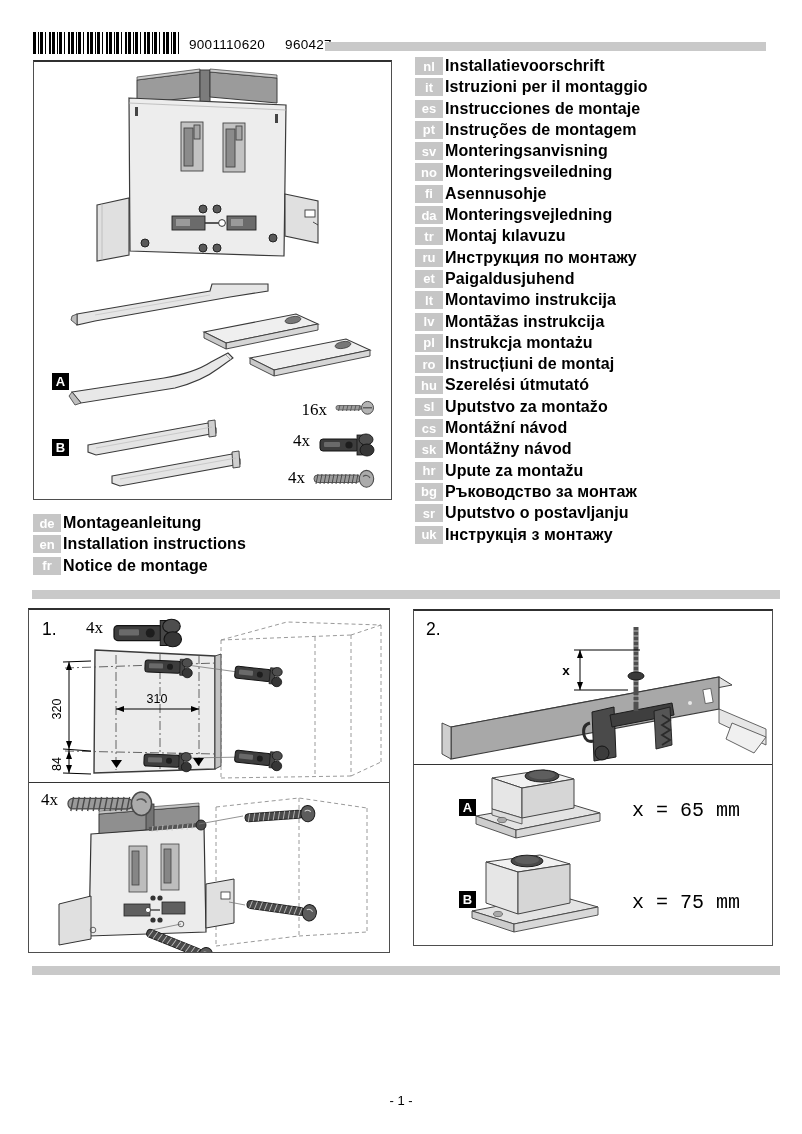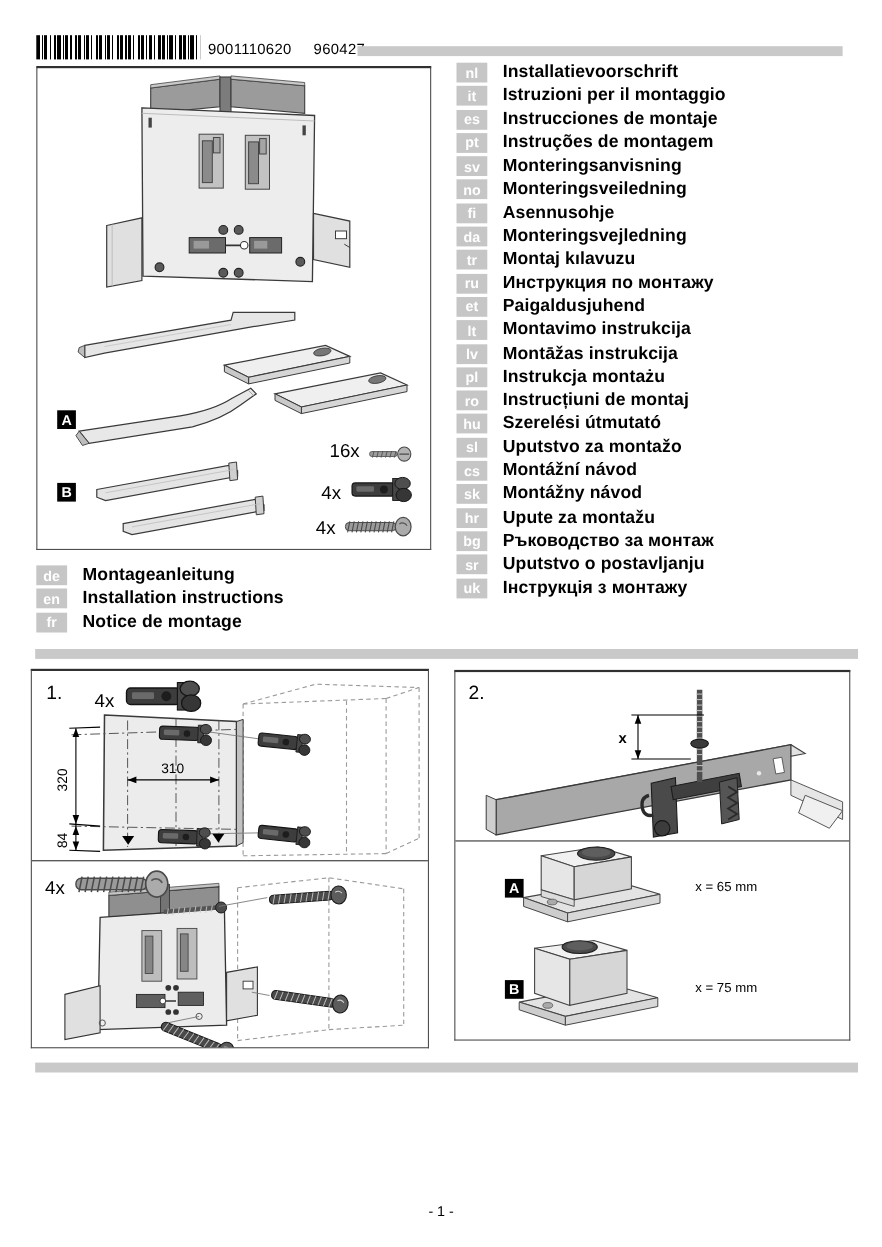--- a/index.html
+++ b/index.html
@@ -19,37 +19,37 @@
     background:repeating-linear-gradient(90deg,
       #000 0 3px, #fff 3px 5px, #000 5px 6px, #fff 6px 7px,
       #000 7px 10px, #fff 10px 12px, #000 12px 13px, #fff 13px 16px,
       #000 16px 18px, #fff 18px 19px);
   }
   .barcode-text { font-size:13.5px; letter-spacing:0.3px; white-space:nowrap; }
   .barcode-text span { margin-right:20px; }
 
   .box { border:1.3px solid #4e4e4e; border-top:2.4px solid #303030; background:#fff; }
 
-  .lang-row { display:flex; align-items:center; gap:14px; margin-bottom:3.3px; height:18px; }
+  .lang-row { display:flex; align-items:center; gap:2px; margin-bottom:3.3px; height:18px; }
   .code-badge {
     width:28px; height:18px; flex:0 0 28px; background:#c6c6c6; color:#fff;
     font-weight:bold; font-size:13px; display:flex; align-items:center; justify-content:center;
   }
   .lang-label { font-weight:bold; font-size:16px; white-space:nowrap; letter-spacing:0.1px; }
 
   .ab-badge {
     background:#000; color:#fff; font-weight:bold; font-size:13px;
     width:17px; height:17px; display:flex; align-items:center; justify-content:center;
   }
 
-  .qty-row { display:flex; align-items:flex-end; gap:8px; }
+  .qty-row { display:flex; align-items:flex-start; gap:8px;font-family:Liberation Serif, serif; }
   .qty-label { font-size:17px; white-space:nowrap; }
 
   .step-no { font-size:17.5px; }
-  .value-label { font-size:12px; white-space:nowrap; }
+  .value-label { font-size:20px; white-space:nowrap;font-family:Liberation Mono, monospace; }
 
   .divider-h { position:absolute; left:0; right:0; height:0; border-top:1.4px solid #333; }
 
   .footer { width:100%; text-align:center; font-size:13px; }
 </style>
 </head>
 <body>
 
 <div class="abs barcode" style="left:33px; top:32px;"></div>
 <div class="abs barcode-text" style="left:189px; top:37px;">

